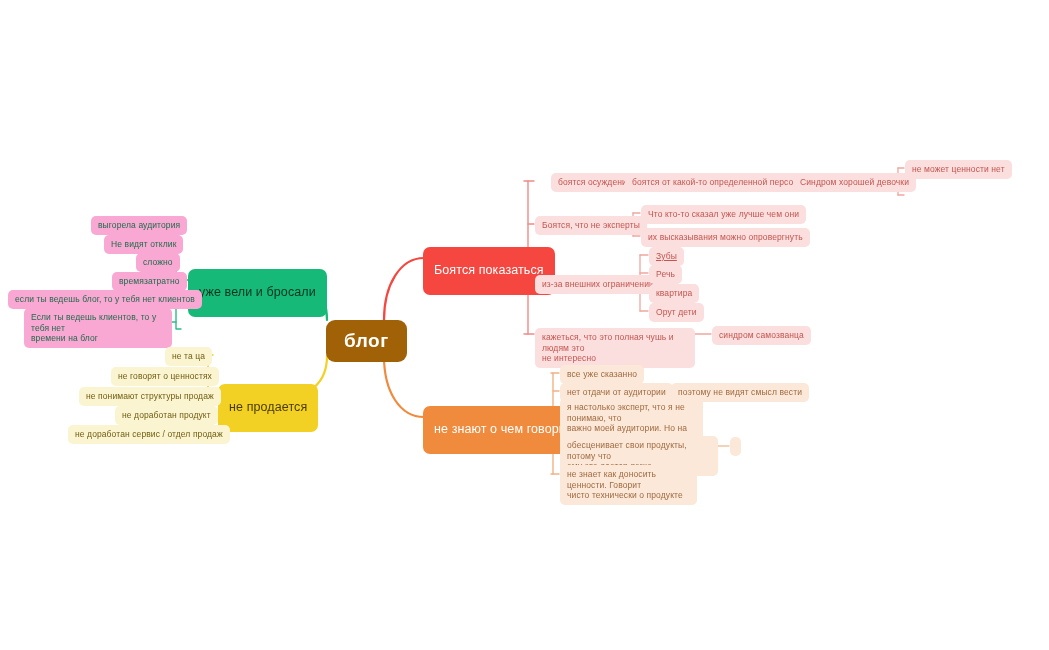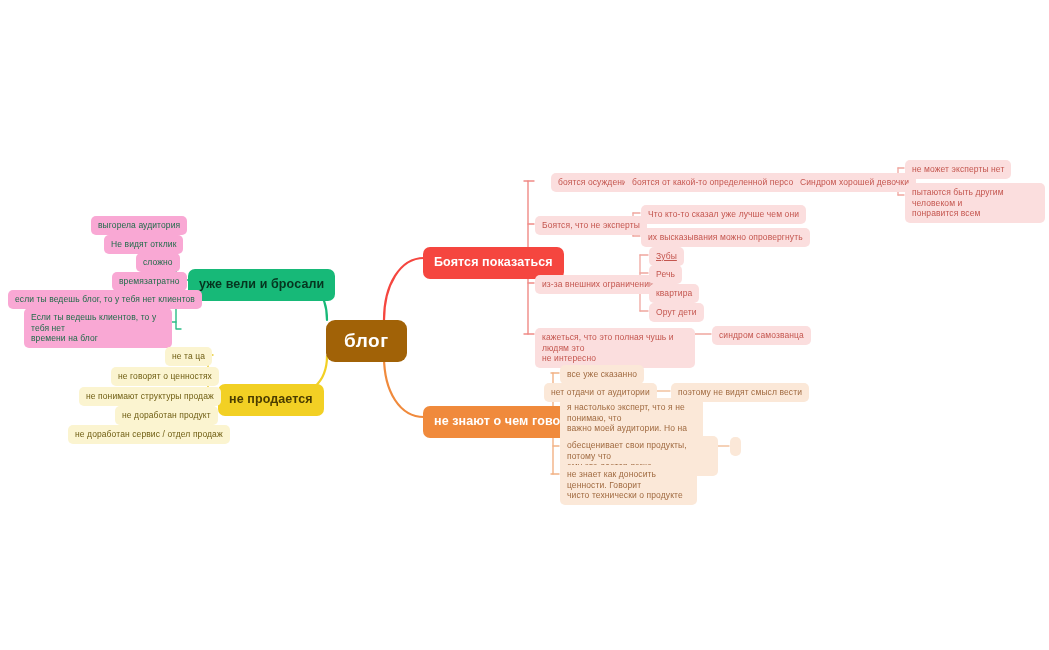--- a/index.html
+++ b/index.html
@@ -40,23 +40,23 @@
     font-size: 19px;
     font-weight: 600;
     border-radius: 9px;
     padding: 9px 18px;
     letter-spacing: 0.5px;
   }
 
   
   .l1 {
     font-size: 12.5px;
-    font-weight: 700;
+    font-weight: 400;
     border-radius: 7px;
-    padding: 8px 11px;
+    padding: 16px 11px;
   }
   .l1.green  { background: #17b978; color: #06341f; }
   .l1.yellow { background: #f2d024; color: #4a3c00; }
   .l1.red    { background: #f5463f; color: #ffffff; }
   .l1.orange { background: #f08a3c; color: #ffffff; }
 
   
   .chip { font-size: 8.5px; border-radius: 5px; padding: 4px 7px; }
   .chip.green  { background: #f9a8d4; color: #1f6b49; }
   .chip.yellow { background: #fbf4d0; color: #6e5d12; }
@@ -199,25 +199,21 @@
   <div class="node chip red" style="left:535px; top:173px;margin-left:16px;">
     <span class="txt">боятся осуждения</span>
   </div>
   <div class="node chip red" style="left:625px; top:173px;">
     <span class="txt">боятся от какой-то определенной персоны</span>
   </div>
   <div class="node chip red" style="left:793px; top:173px;">
     <span class="txt">Синдром хорошей девочки</span>
   </div>
   <div class="node chip red" style="left:905px; top:160px;">
-    <span class="txt">не может эксперты нет</span>
-  </div>
-  <div class="node chip red" style="left:905px; top:183px; width:140px;">
-    <span class="txt">пытаются быть другим человеком и
-понравится всем</span>
+    <span class="txt">не может ценности нет</span>
   </div>
 
   <div class="node chip red" style="left:535px; top:216px;">
     <span class="txt">Боятся, что не эксперты</span>
   </div>
   <div class="node chip red" style="left:641px; top:205px;">
     <span class="txt">Что кто-то сказал уже лучше чем они</span>
   </div>
   <div class="node chip red" style="left:641px; top:228px;">
     <span class="txt">их высказывания можно опровергнуть</span>
@@ -247,21 +243,21 @@
     <span class="txt">синдром самозванца</span>
   </div>
 
   <div class="node l1 orange" style="left:423px; top:406px;">
     <span class="txt">не знают о чем говорить</span>
   </div>
 
   <div class="node chip orange" style="left:560px; top:365px;">
     <span class="txt">все уже сказанно</span>
   </div>
-  <div class="node chip orange" style="left:544px; top:383px;">
+  <div class="node chip orange" style="left:560px; top:383px;">
     <span class="txt">нет отдачи от аудитории</span>
   </div>
   <div class="node chip orange" style="left:671px; top:383px;">
     <span class="txt">поэтому не видят смысл вести</span>
   </div>
   <div class="node chip orange" style="left:560px; top:398px; width:143px;">
     <span class="txt">я настолько эксперт, что я не понимаю, что
 важно моей аудитории. Но на самом деле для
 людей это несет большую ценность</span>
   </div>

